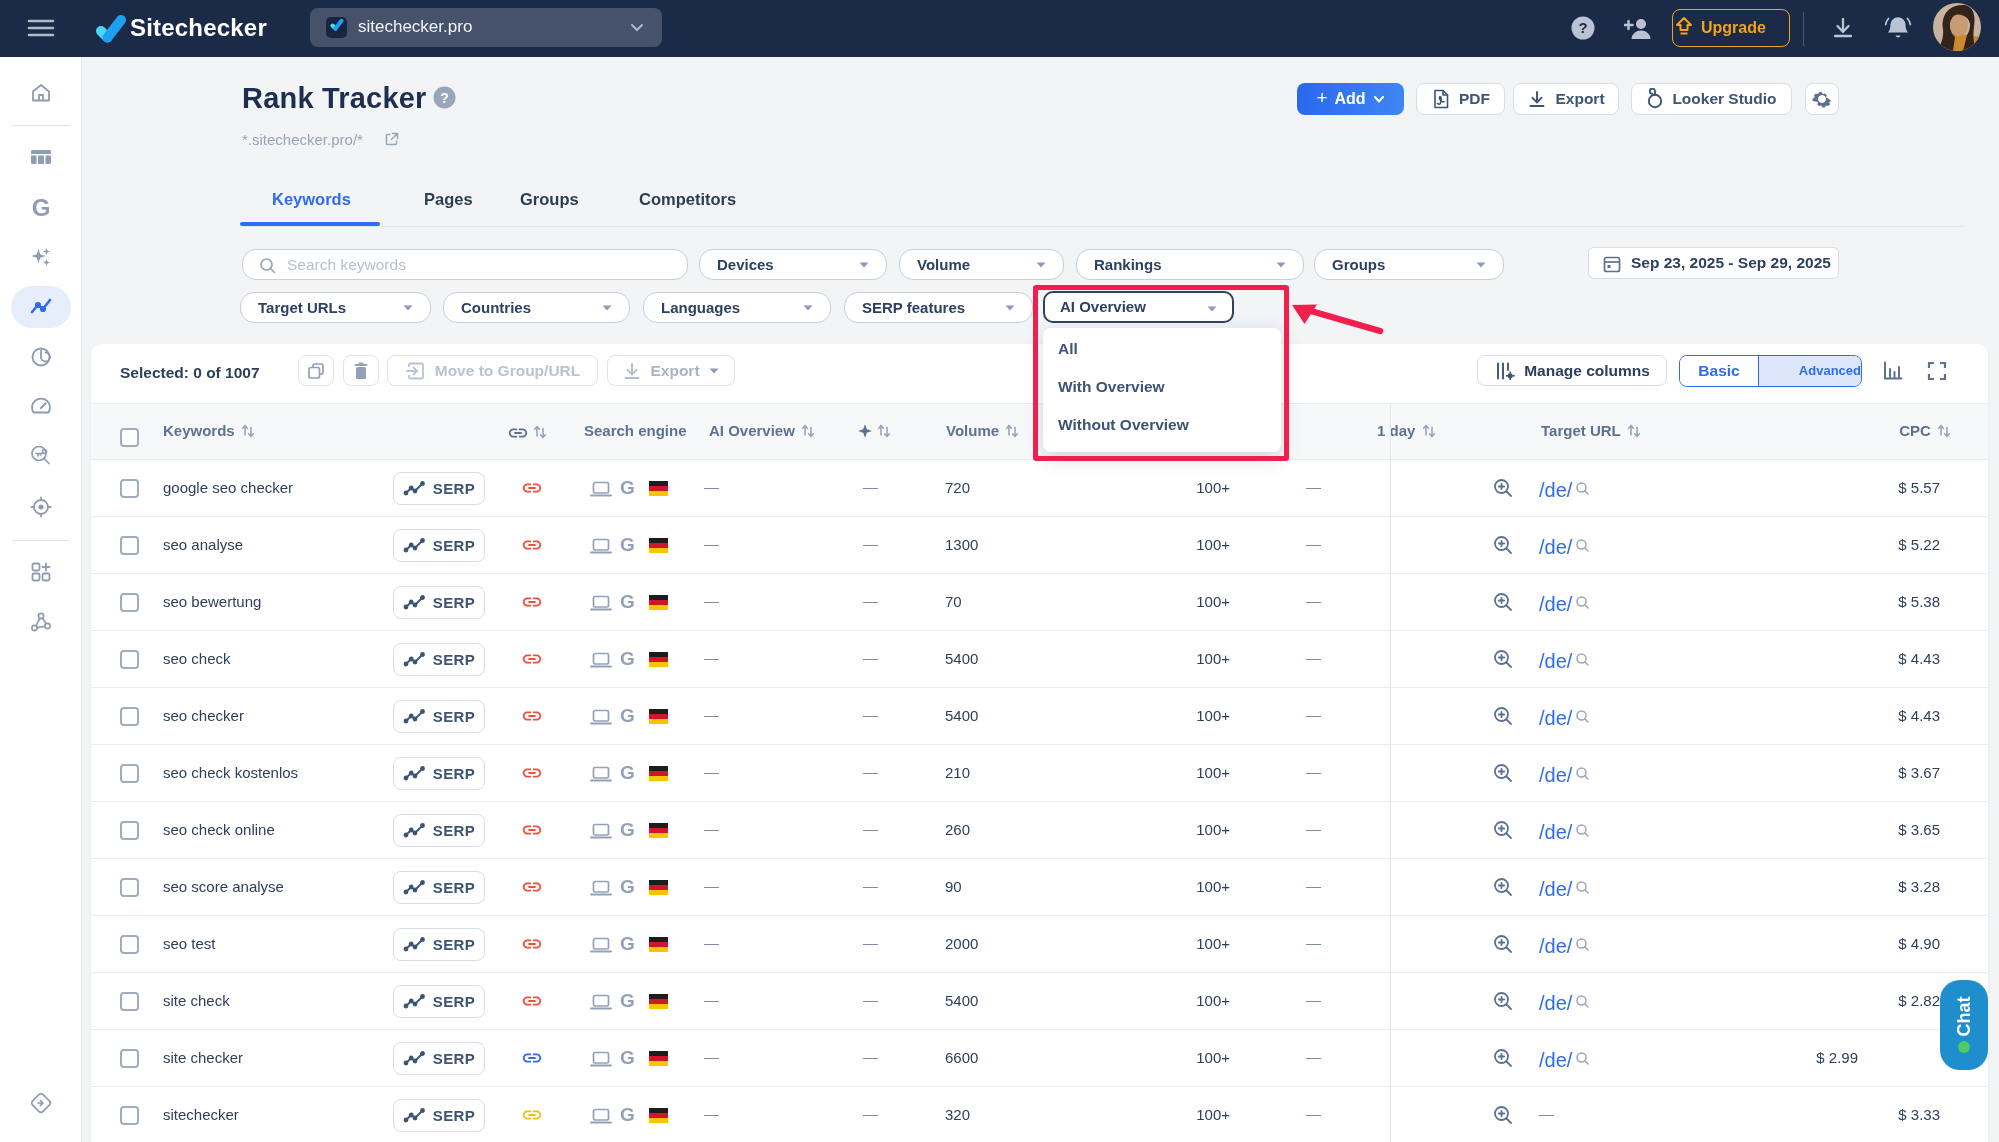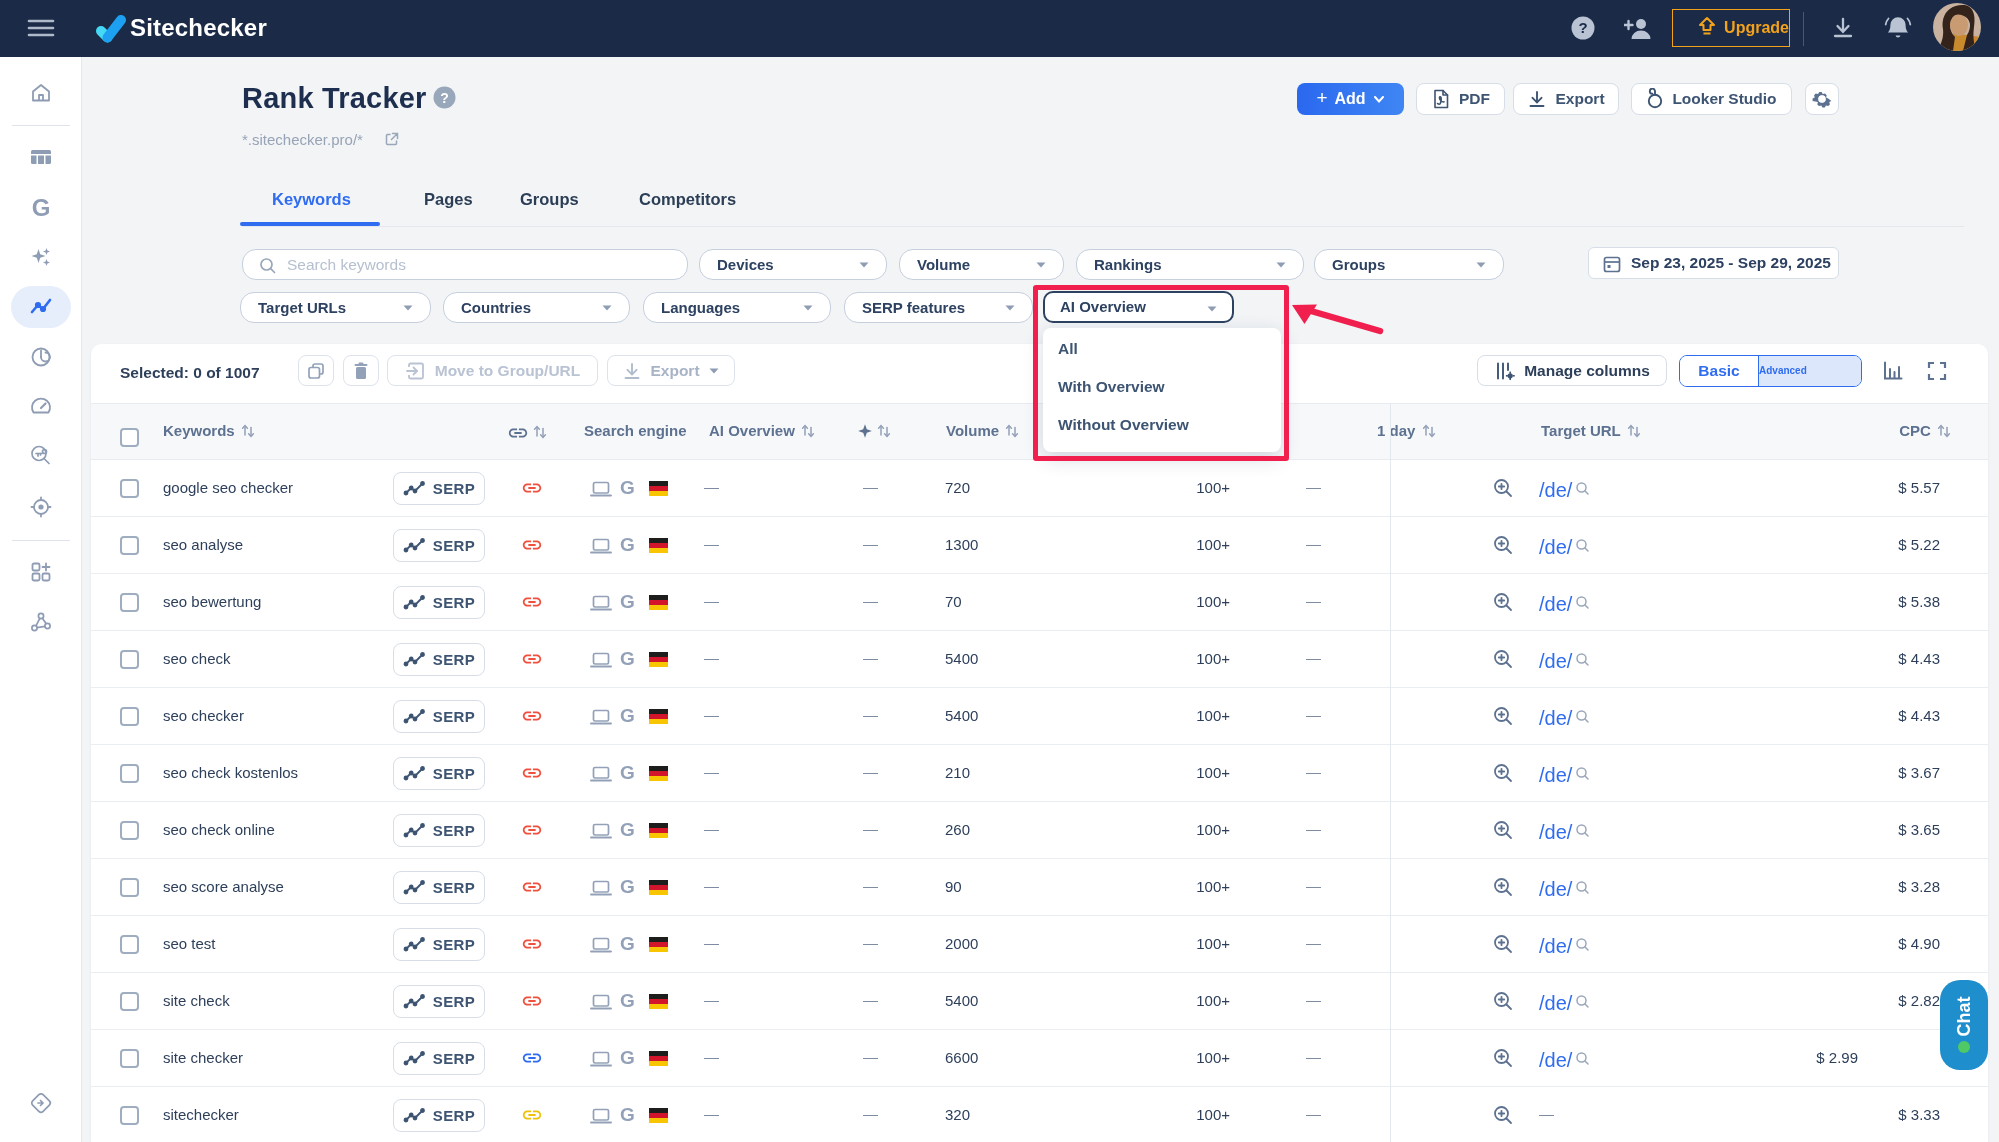--- a/index.html
+++ b/index.html
@@ -4,21 +4,21 @@
 *{margin:0;padding:0;box-sizing:border-box}
 html,body{width:1999px;height:1142px;overflow:hidden;font-family:"Liberation Sans",sans-serif;background:#f2f4f6;position:relative}
 .abs{position:absolute}
 
 #topbar{position:absolute;left:0;top:0;width:1999px;height:57px;background:#1b2b47}
 #topbar .vdiv{position:absolute;width:1px;height:34px;top:12px;background:#4a586f}
 #logo-text{position:absolute;left:130px;top:14px;color:#fff;font-size:24px;font-weight:700;letter-spacing:.2px}
 #projpill{position:absolute;left:310px;top:8px;width:352px;height:39px;background:#46526a;border-radius:8px}
 #projpill .sq{position:absolute;left:16px;top:9px;width:21px;height:21px;background:#17253f;border-radius:5px;text-align:center;line-height:18px}
 #projpill .nm{position:absolute;left:48px;top:9px;color:#f0f3f7;font-size:17px}
-#upgr{position:absolute;left:1672px;top:9px;width:118px;height:38px;border:1.5px solid #f3a21c;border-radius:0;color:#f3a21c;font-weight:700;font-size:16px;text-align:right;line-height:35px}
+#upgr{position:absolute;left:1672px;top:9px;width:118px;height:38px;border:1.5px solid #f3a21c;border-radius:8px;color:#f3a21c;font-weight:700;font-size:16px;text-align:left;line-height:35px}
 
 #sidebar{position:absolute;left:0;top:57px;width:82px;height:1085px;background:#fff;border-right:1px solid #e4e8ee}
 .sic{position:absolute;left:41px;transform:translate(-50%,-50%);line-height:0}
 .sdiv{position:absolute;left:12px;width:58px;height:1px;background:#dfe4ec}
 .spill{position:absolute;left:11px;top:229px;width:60px;height:42px;border-radius:21px;background:#e6eefc}
 
 h1{position:absolute;left:242px;top:82px;font-size:29px;color:#1d2e4e;letter-spacing:.2px}
 #sub{position:absolute;left:242px;top:131px;font-size:15px;color:#97a3b6}
 .btn{position:absolute;height:32px;background:#fff;border:1px solid #d7dee8;border-radius:8px;color:#3d5472;font-size:15.5px;font-weight:700;display:flex;align-items:center;justify-content:center;gap:8px}
 #addbtn{position:absolute;left:1297px;top:83px;width:107px;height:32px;border-radius:8px;background:linear-gradient(90deg,#2a68ef,#3f86f4);color:#fff;font-size:16px;font-weight:700;display:flex;align-items:center;justify-content:center;gap:7px}
@@ -46,21 +46,21 @@
 .num{position:absolute;top:19px;font-size:15px;color:#2d3f5a}
 .num.r{text-align:right}
 .deurl{position:absolute;top:19px;font-size:20px;color:#2f6cf0}
 .vline{position:absolute;left:1299px;top:59px;width:1px;height:739px;background:#e3e7ee}
 
 #selinfo{position:absolute;left:29px;top:20px;font-size:15.5px;font-weight:700;color:#2d3f5a}
 .tbtn{position:absolute;top:11px;height:31px;background:#fff;border:1px solid #dde3ec;border-radius:8px;display:flex;align-items:center;justify-content:center;gap:8px}
 .tbtn span{color:#b9c3d3;font-size:15.5px;font-weight:700}
 #toggle{position:absolute;left:1588px;top:11px;width:183px;height:32px;border:1.5px solid #2f6cf0;border-radius:8px;overflow:hidden;display:flex}
 #toggle .t1{width:78px;line-height:29px;text-align:center;color:#2f6cf0;font-size:15.5px;font-weight:700;background:#fff}
-#toggle .t2{flex:1;line-height:29px;text-align:left;color:#2f6cf0;font-size:10px;font-weight:700;background:#dce7fb;border-left:1.5px solid #2f6cf0}
+#toggle .t2{flex:1;line-height:29px;text-align:right;color:#2f6cf0;font-size:13px;font-weight:700;background:#dce7fb;border-left:1.5px solid #2f6cf0}
 .hl{margin-right:2px}
 
 #ddown{position:absolute;left:1043px;top:328px;width:238px;height:124px;background:#fff;border-radius:8px;box-shadow:0 6px 20px rgba(30,50,90,.18);z-index:30}
 #ddown div{position:absolute;left:15px;font-size:15.5px;font-weight:700;color:#3d5472}
 #aisel{position:absolute;left:1043px;top:291px;width:191px;height:32px;background:#fff;border:2px solid #2d4161;border-radius:10px;font-size:15px;font-weight:700;color:#2d4161;line-height:28px;padding-left:15px;z-index:31}
 #redbox{position:absolute;left:1033px;top:285px;width:256px;height:176px;border:5px solid #f11f4e;border-radius:3px;z-index:40}
 
 #chat{position:absolute;left:1940px;top:980px;width:48px;height:90px;background:#1f8ecd;border-radius:20px;z-index:50}
 #chat .txt{position:absolute;left:-1px;top:26px;width:50px;color:#fff;font-size:18px;font-weight:700;transform:rotate(-90deg);transform-origin:center;white-space:nowrap;text-align:center}
 #chat .dot{position:absolute;left:18px;top:61px;width:12px;height:12px;border-radius:50%;background:#4fc965}
@@ -75,20 +75,32 @@
           <line x1="2" y1="18" x2="26" y2="18"></line>
         </g>
       </svg></span>
   <span class="abs" style="left:93px;top:12px;line-height:0"><svg width="36" height="32" viewBox="0 0 36 32" style="">
         <g stroke-linecap="round">
           <line x1="8" y1="19" x2="14.5" y2="25.5" stroke="#45d9f5" stroke-width="10"></line>
           <line x1="14.5" y1="25.5" x2="28" y2="8" stroke="#1da0f2" stroke-width="10"></line>
         </g>
       </svg></span>
   <span id="logo-text">Sitechecker</span>
+  <div id="projpill">
+    <span class="sq"><svg width="14" height="13" viewBox="0 0 14 13" style="">
+          <g stroke-linecap="round">
+            <line x1="2.5" y1="7.5" x2="5.5" y2="10.5" stroke="#45d9f5" stroke-width="4"></line>
+            <line x1="5.5" y1="10.5" x2="11.5" y2="2.8" stroke="#1da0f2" stroke-width="4"></line>
+          </g>
+        </svg></span>
+      <span class="nm">sitechecker.pro</span>
+    <span class="abs" style="right:18px;top:15px;line-height:0"><svg width="14" height="9" viewBox="0 0 14 9" style="">
+          <path d="M2 2 L7 7 L12 2" fill="none" stroke="#aeb9ca" stroke-width="2" stroke-linecap="round"></path>
+        </svg></span>
+  </div>
   <span class="abs" style="left:1570px;top:15px;line-height:0"><svg width="26" height="26" viewBox="0 0 26 26" style="">
         <circle cx="13" cy="13" r="11.5" fill="#b9c3d3"></circle>
         <text x="13" y="18" font-size="15" font-weight="bold" fill="#1b2b47" text-anchor="middle" font-family="Liberation Sans">?</text>
       </svg></span>
   <span class="abs" style="left:1624px;top:17px;line-height:0"><svg width="30" height="24" viewBox="0 0 30 24" style="">
         <g fill="#b9c3d3">
           <circle cx="17" cy="7" r="5"></circle>
           <path d="M7.5 22 a9.5 8.5 0 0 1 19 0 Z"></path>
         </g>
         <g stroke="#b9c3d3" stroke-width="2.4" stroke-linecap="round">

